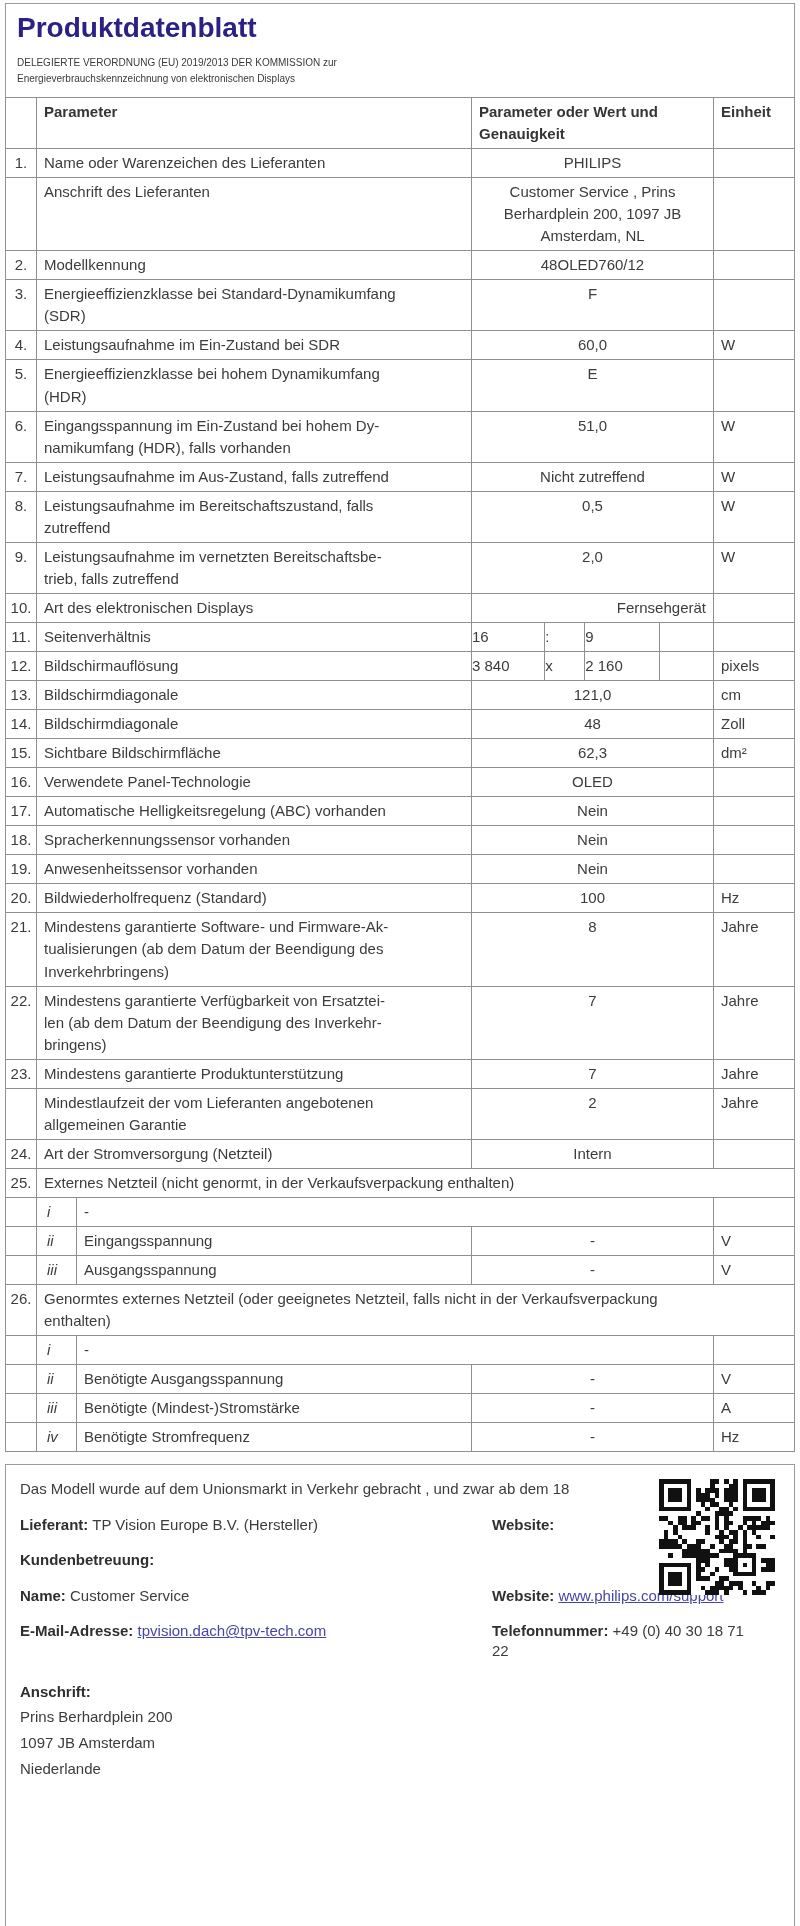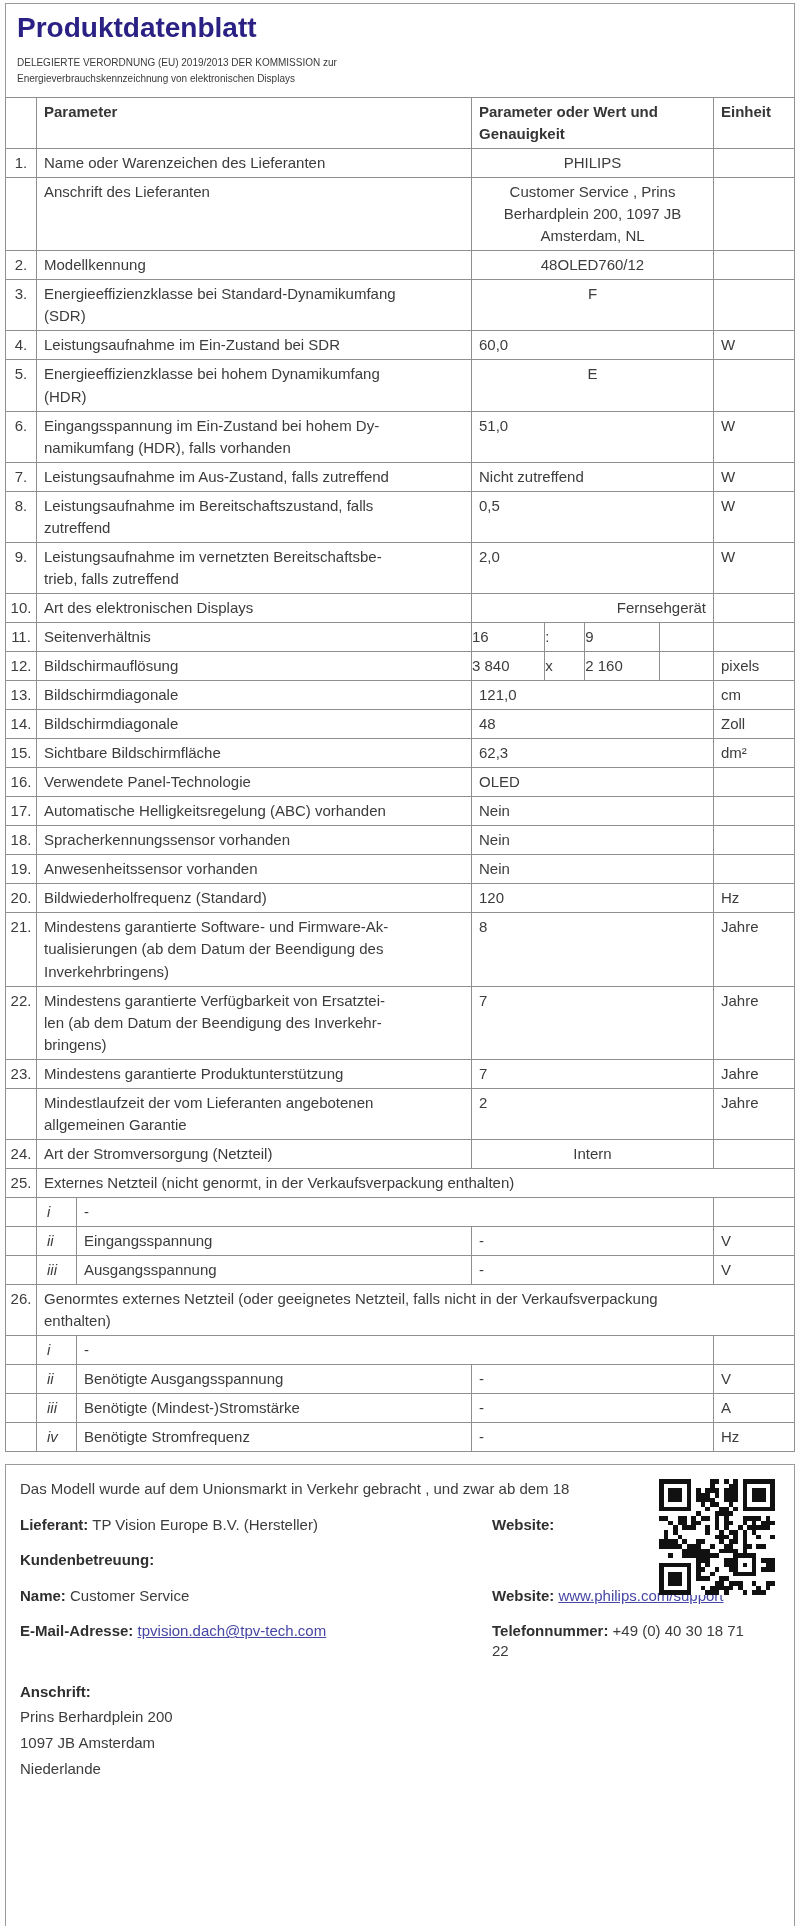--- a/index.html
+++ b/index.html
@@ -34,21 +34,21 @@
     padding:3px 7px;
     vertical-align:top;
     line-height:1.47;
     white-space:pre-line;
     text-align:left;
     font-weight:normal;
   }
   thead th{font-weight:bold;color:#353535}
   .c-num{text-align:center;padding-left:2px;padding-right:2px}
   .c-subnum{font-style:italic;padding-left:10px}
-  .align-right{text-align:left}
+  .align-right{text-align:center}
   .align-center{text-align:right}
   .align-left{text-align:center}
   td.c-triple{padding:0}
   .triple-wrap{display:flex;align-items:stretch;height:100%}
   .triple-wrap span{display:block;padding:3px 0;text-align:left}
   .t-v1{flex:0 0 30%}
   .t-sep{flex:0 0 17%;border-left:1px solid var(--border-color);border-right:1px solid var(--border-color)}
   .t-v2{flex:0 0 31%;border-right:1px solid var(--border-color)}
   .t-fill{flex:1 1 auto}
 
@@ -224,21 +224,21 @@
           </tr>
           <tr>
             <td class="c-num">19.</td>
             <td colspan="2">Anwesenheitssensor vorhanden</td>
             <td class="align-right">Nein</td>
             <td></td>
           </tr>
           <tr>
             <td class="c-num">20.</td>
             <td colspan="2">Bildwiederholfrequenz (Standard)</td>
-            <td class="align-right">120</td>
+            <td class="align-right">100</td>
             <td>Hz</td>
           </tr>
           <tr>
             <td class="c-num">21.</td>
             <td colspan="2">Mindestens garantierte Software- und Firmware-Ak-
 tualisierungen (ab dem Datum der Beendigung des
 Inverkehrbringens)</td>
             <td class="align-right">8</td>
             <td>Jahre</td>
           </tr>

